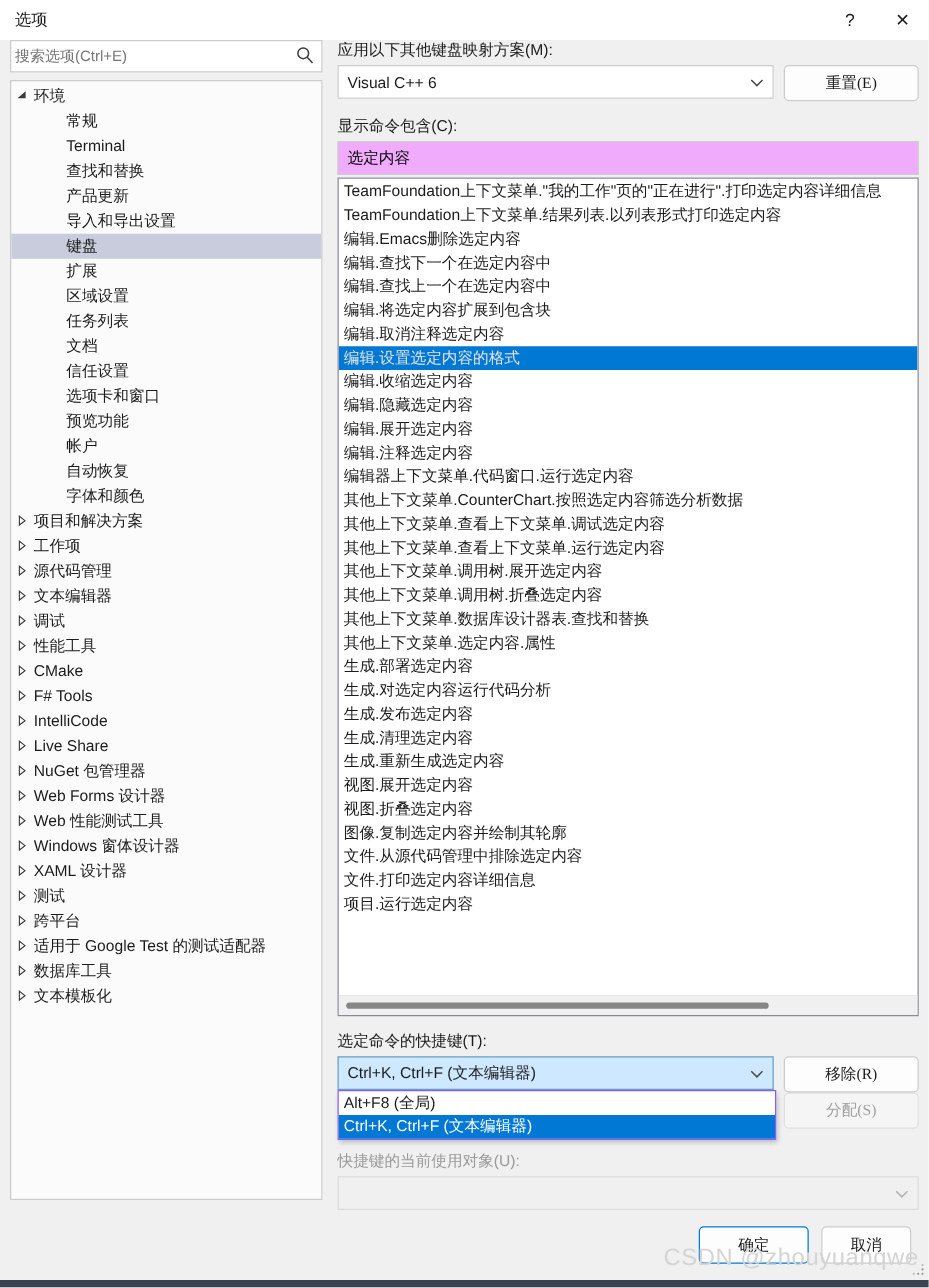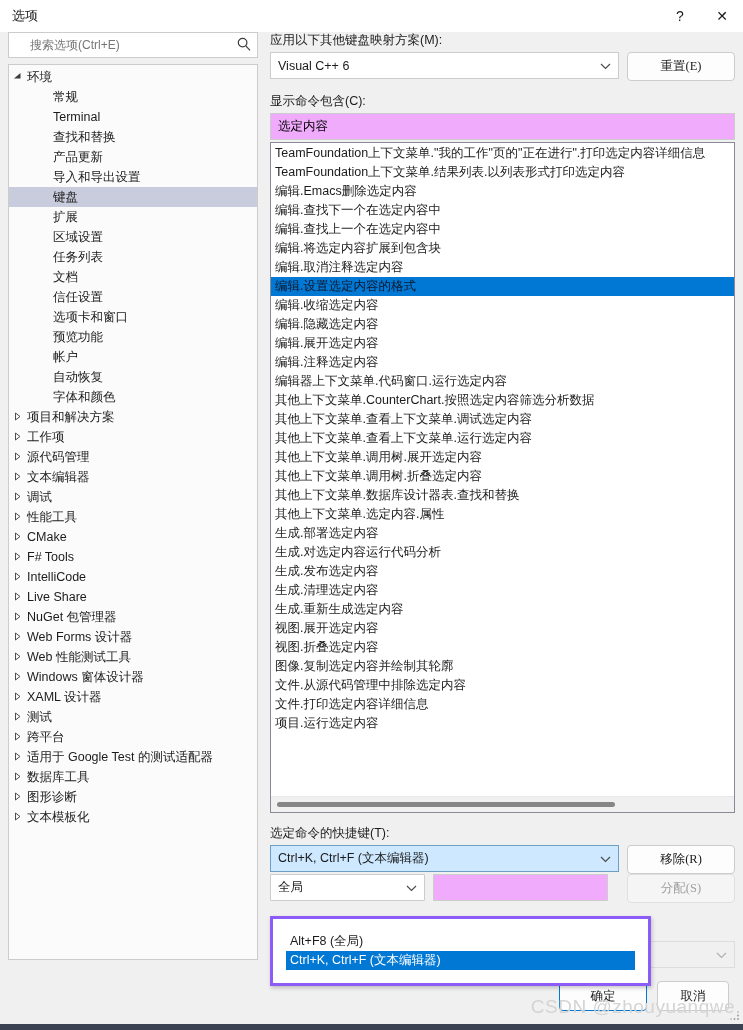--- a/index.html
+++ b/index.html
@@ -81,21 +81,21 @@
     position: relative;
     height: 26px;
     margin-bottom: 6px;
   }
   .search-input {
     width: 100%;
     height: 26px;
     box-sizing: border-box;
     border: 1px solid #cccccc;
     background: #ffffff;
-    padding: 0 26px 0 21px;
+    padding: 0 26px 0 3px;
     font-family: "Liberation Sans", sans-serif;
     font-size: 12px;
     color: #767676;
     outline: none;
   }
   .search-input::placeholder { color: #767676; opacity: 1; }
   .search-icon {
     position: absolute;
     right: 6px;
     top: 4px;
@@ -236,21 +236,21 @@
     height: 19px;
     line-height: 19px;
     font-size: 12.5px;
     padding: 0 4px;
     white-space: nowrap;
     cursor: default;
     color: #1b1b1b;
   }
   .cmd-item.selected {
     background: #0078d4;
-    color: #0f172a;
+    color: #e5e5e5;
   }
   .hscroll-track {
     height: 15px;
     background: #f0f0f0;
     border-top: 1px solid #e8e8e8;
     display: flex;
     align-items: center;
     padding: 0 3px;
   }
   .hscroll-thumb {
@@ -258,25 +258,24 @@
     background: #868686;
     border-radius: 3px;
     width: 74%;
     margin-left: 3px;
   }
 
   
   .dd-popup {
     position: absolute;
     background: #ffffff;
-    border: 3px solid #8b5cf6;
+    border: 1px solid #8b5cf6;
     box-shadow: 1px 2px 4px rgba(0,0,0,0.22);
     z-index: 40;
-    padding: 13px;
-    margin-top: 44px;
+    padding: 0;
   }
   .dd-item {
     height: 19px;
     line-height: 19px;
     font-size: 12.5px;
     padding: 0 4px;
     white-space: nowrap;
     cursor: default;
     color: #1b1b1b;
   }
@@ -543,26 +542,20 @@
             <span class="arrow"><svg width="9" height="9" viewBox="0 0 9 9">
                 <polygon points="2.5,1 7,4.5 2.5,8" fill="none" stroke="#3b3b3b" stroke-width="0.9"></polygon>
               </svg></span>
             <span class="label">适用于 Google Test 的测试适配器</span>
           </div>
           <div class="tree-row">
             <span class="arrow"><svg width="9" height="9" viewBox="0 0 9 9">
                 <polygon points="2.5,1 7,4.5 2.5,8" fill="none" stroke="#3b3b3b" stroke-width="0.9"></polygon>
               </svg></span>
             <span class="label">数据库工具</span>
-          </div>
-          <div class="tree-row">
-            <span class="arrow"><svg width="9" height="9" viewBox="0 0 9 9">
-                <polygon points="2.5,1 7,4.5 2.5,8" fill="none" stroke="#3b3b3b" stroke-width="0.9"></polygon>
-              </svg></span>
-            <span class="label">图形诊断</span>
           </div>
           <div class="tree-row">
             <span class="arrow"><svg width="9" height="9" viewBox="0 0 9 9">
                 <polygon points="2.5,1 7,4.5 2.5,8" fill="none" stroke="#3b3b3b" stroke-width="0.9"></polygon>
               </svg></span>
             <span class="label">文本模板化</span>
           </div>
         </div>
     </div>
 

